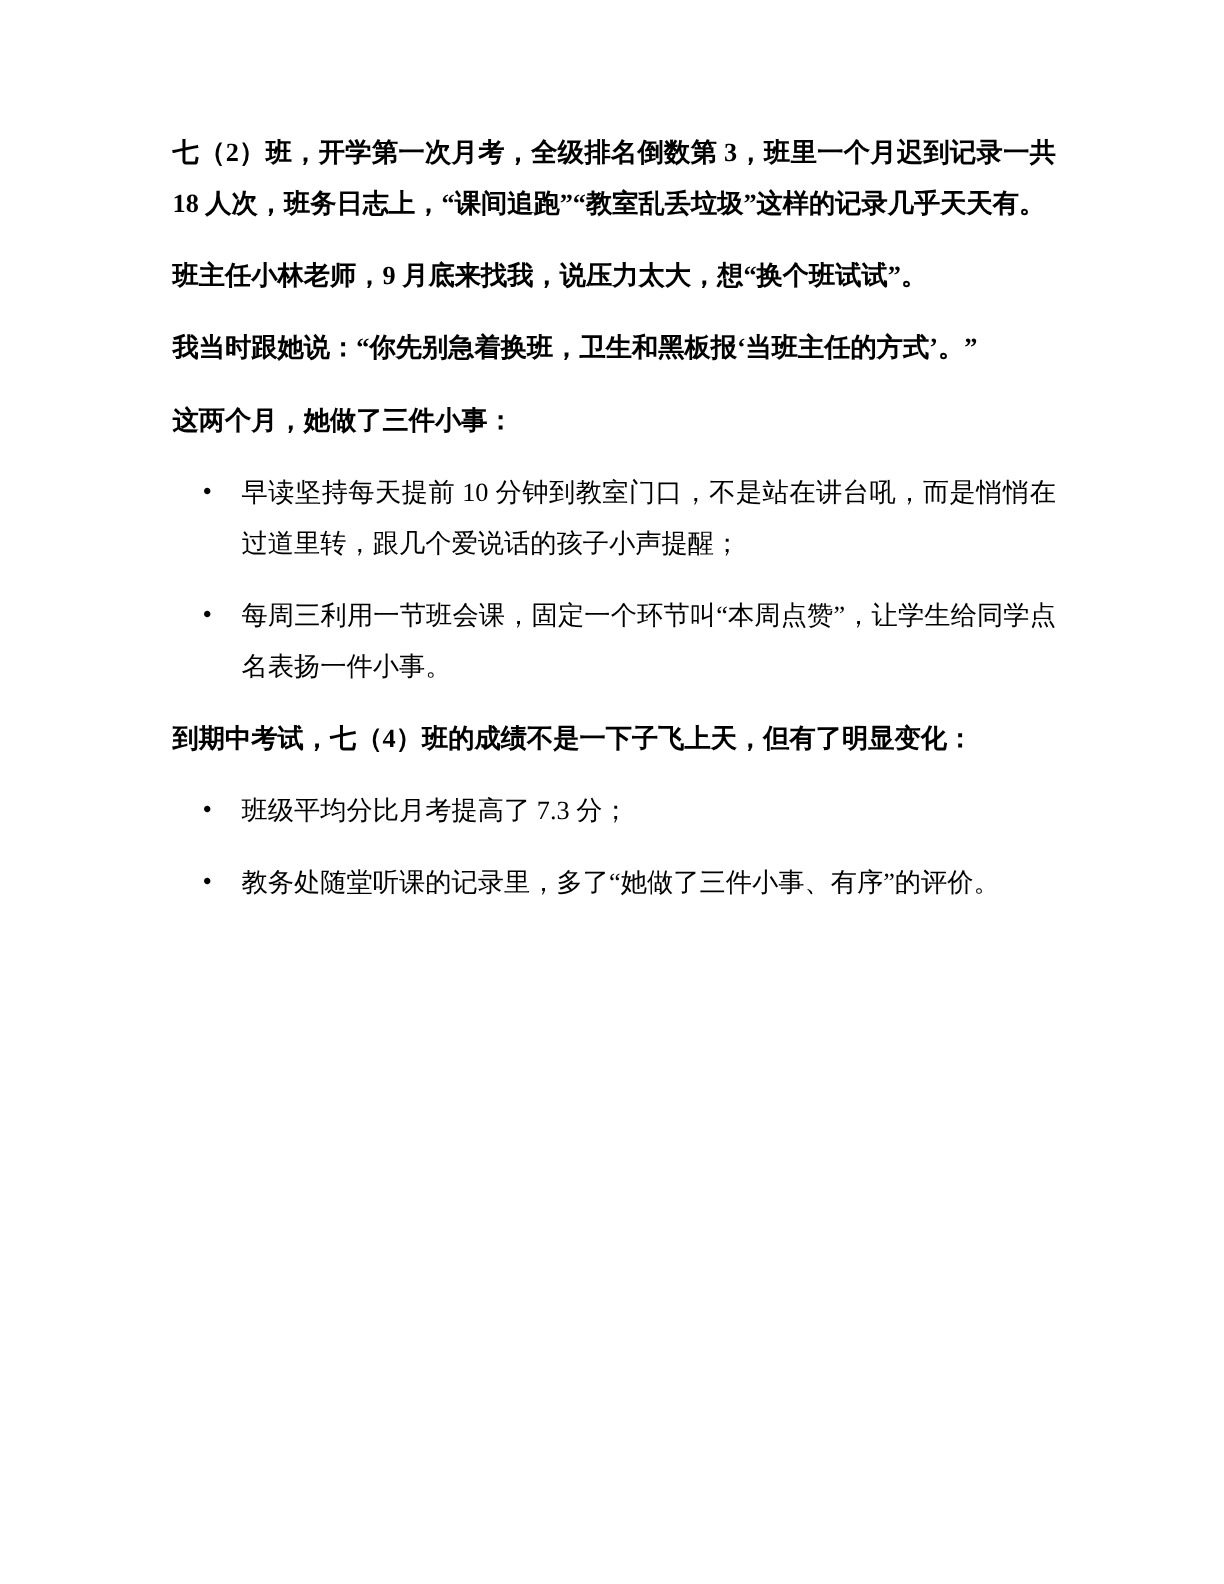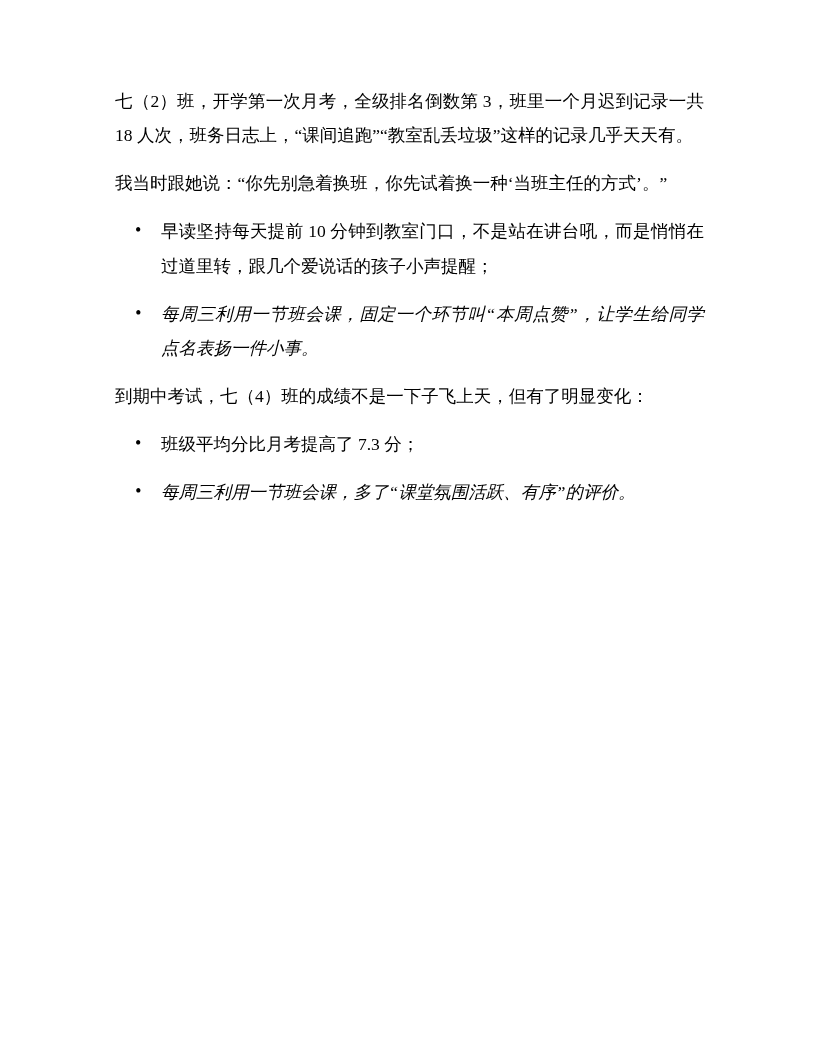--- a/index.html
+++ b/index.html
@@ -22,64 +22,66 @@
     background: #ffffff;
   }
   .doc-body {
     font-size: 17.5px;
     line-height: 1.95;
   }
   p.para {
     margin: 0 0 14px 0;
     text-align: justify;
     text-justify: inter-ideograph;
+    font-weight: bold;
   }
   ul.bullets {
     margin: 0 0 14px 0;
     padding-left: 46px;
     list-style: none;
   }
   ul.bullets li {
     position: relative;
     margin: 0 0 14px 0;
     text-align: justify;
     text-justify: inter-ideograph;
   }
   ul.bullets li:last-child {
     margin-bottom: 0;
-    font-style: italic;
   }
   ul.bullets li::before {
     content: "\2022";
     position: absolute;
     left: -26px;
     top: -1px;
     font-size: 18px;
     line-height: inherit;
     color: #000000;
   }
 </style>
 </head>
 <body>
 
 <div class="page">
   <div class="doc-body">
 
     <p class="para">七（2）班，开学第一次月考，全级排名倒数第 3，班里一个月迟到记录一共 18 人次，班务日志上，“课间追跑”“教室乱丢垃圾”这样的记录几乎天天有。</p>
 
+    <p class="para">班主任小林老师，9 月底来找我，说压力太大，想“换个班试试”。</p>
 
-    <p class="para">我当时跟她说：“你先别急着换班，你先试着换一种‘当班主任的方式’。”</p>
+    <p class="para">我当时跟她说：“你先别急着换班，卫生和黑板报‘当班主任的方式’。”</p>
 
+    <p class="para">这两个月，她做了三件小事：</p>
 
     <ul class="bullets">
       <li>早读坚持每天提前 10 分钟到教室门口，不是站在讲台吼，而是悄悄在过道里转，跟几个爱说话的孩子小声提醒；</li>
       <li>每周三利用一节班会课，固定一个环节叫“本周点赞”，让学生给同学点名表扬一件小事。</li>
     </ul>
 
     <p class="para">到期中考试，七（4）班的成绩不是一下子飞上天，但有了明显变化：</p>
 
     <ul class="bullets">
       <li>班级平均分比月考提高了 7.3 分；</li>
-      <li>每周三利用一节班会课，多了“课堂氛围活跃、有序”的评价。</li>
+      <li>教务处随堂听课的记录里，多了“她做了三件小事、有序”的评价。</li>
     </ul>
 
   </div>
 </div>
 
 </body></html>

